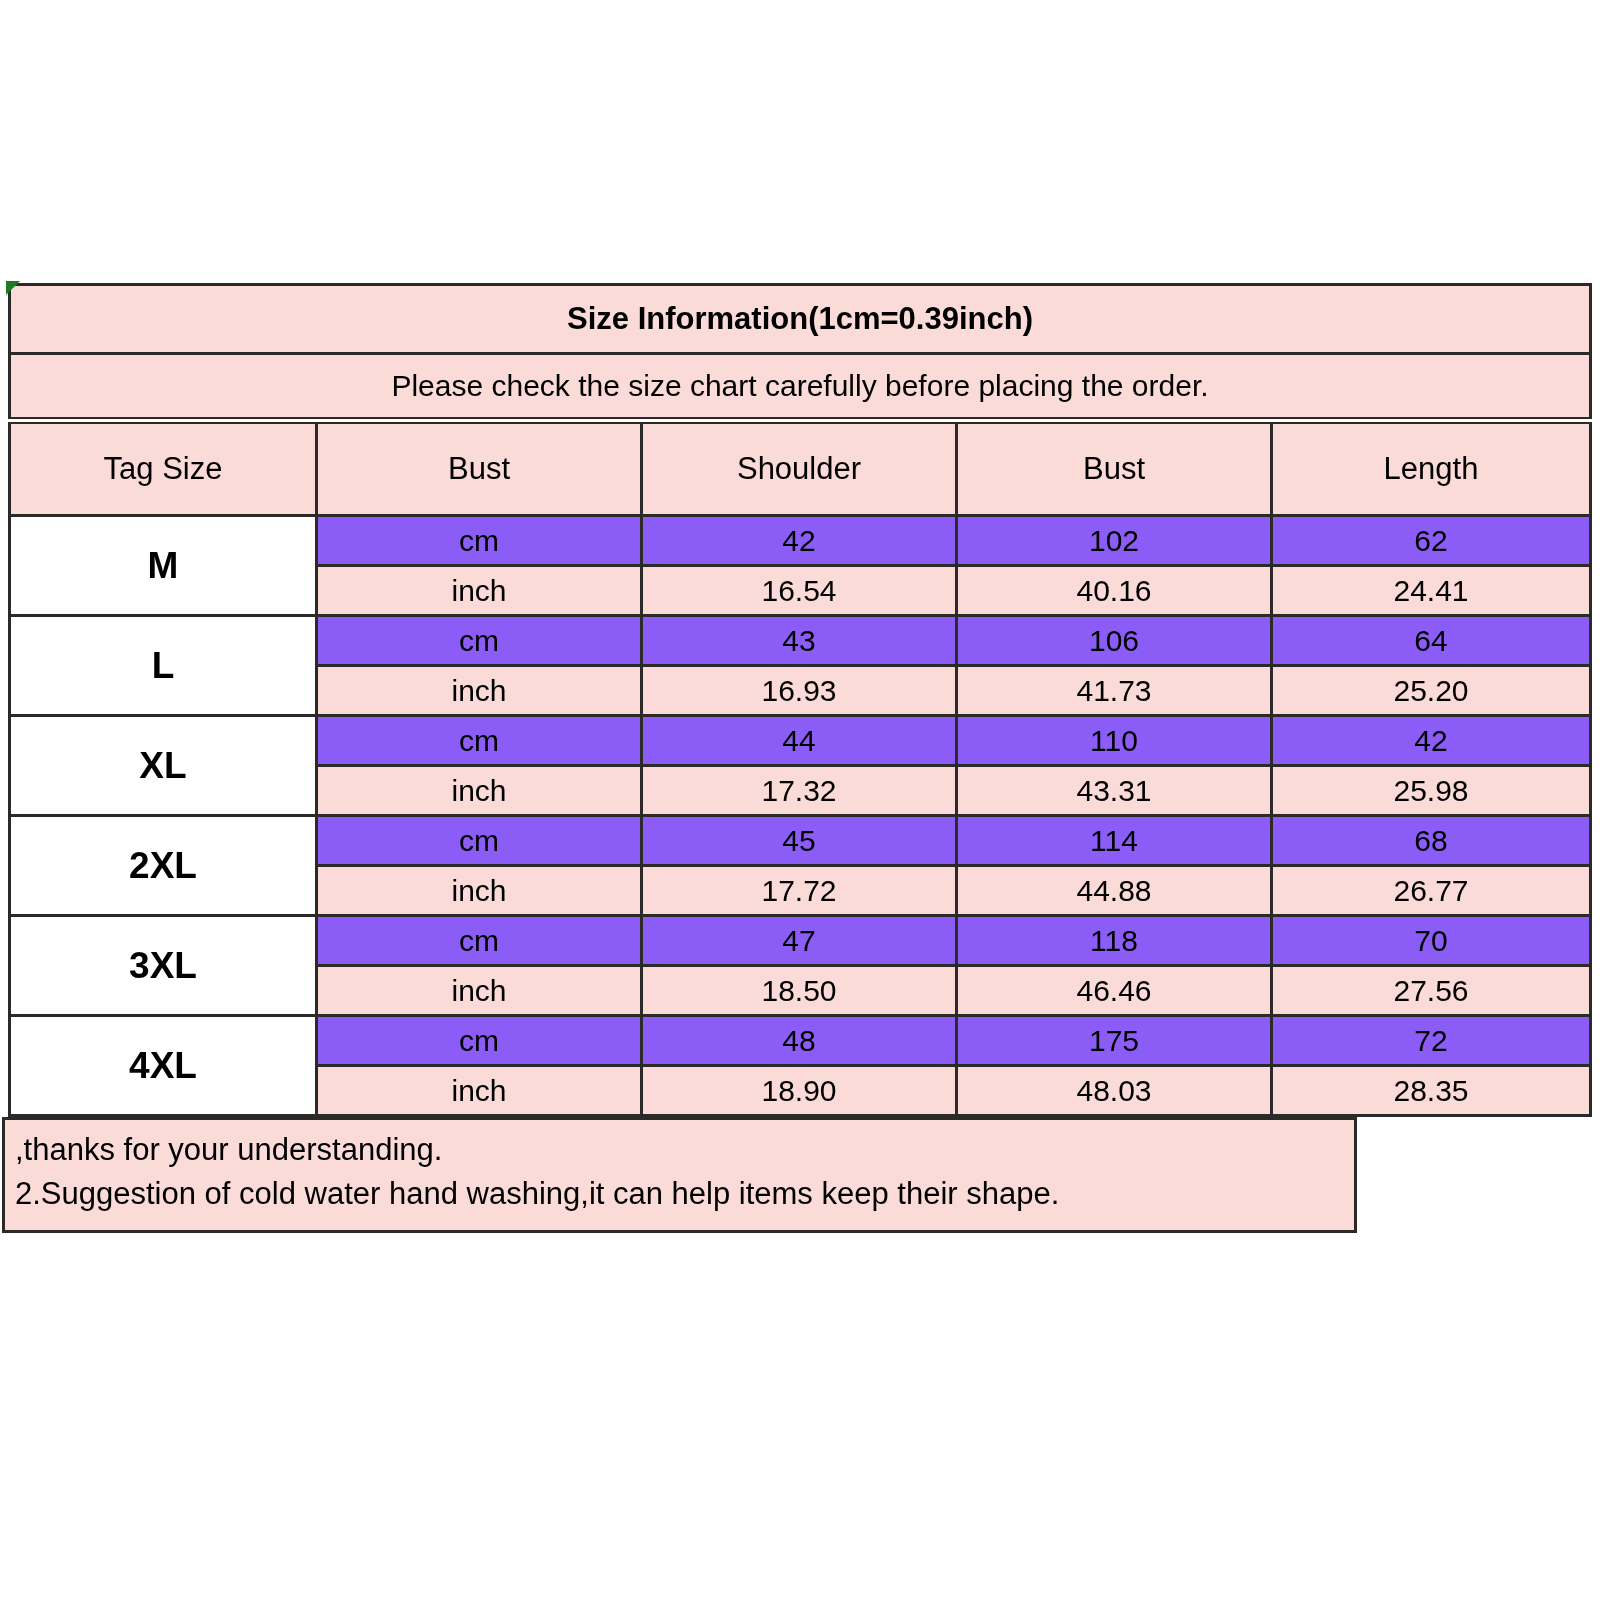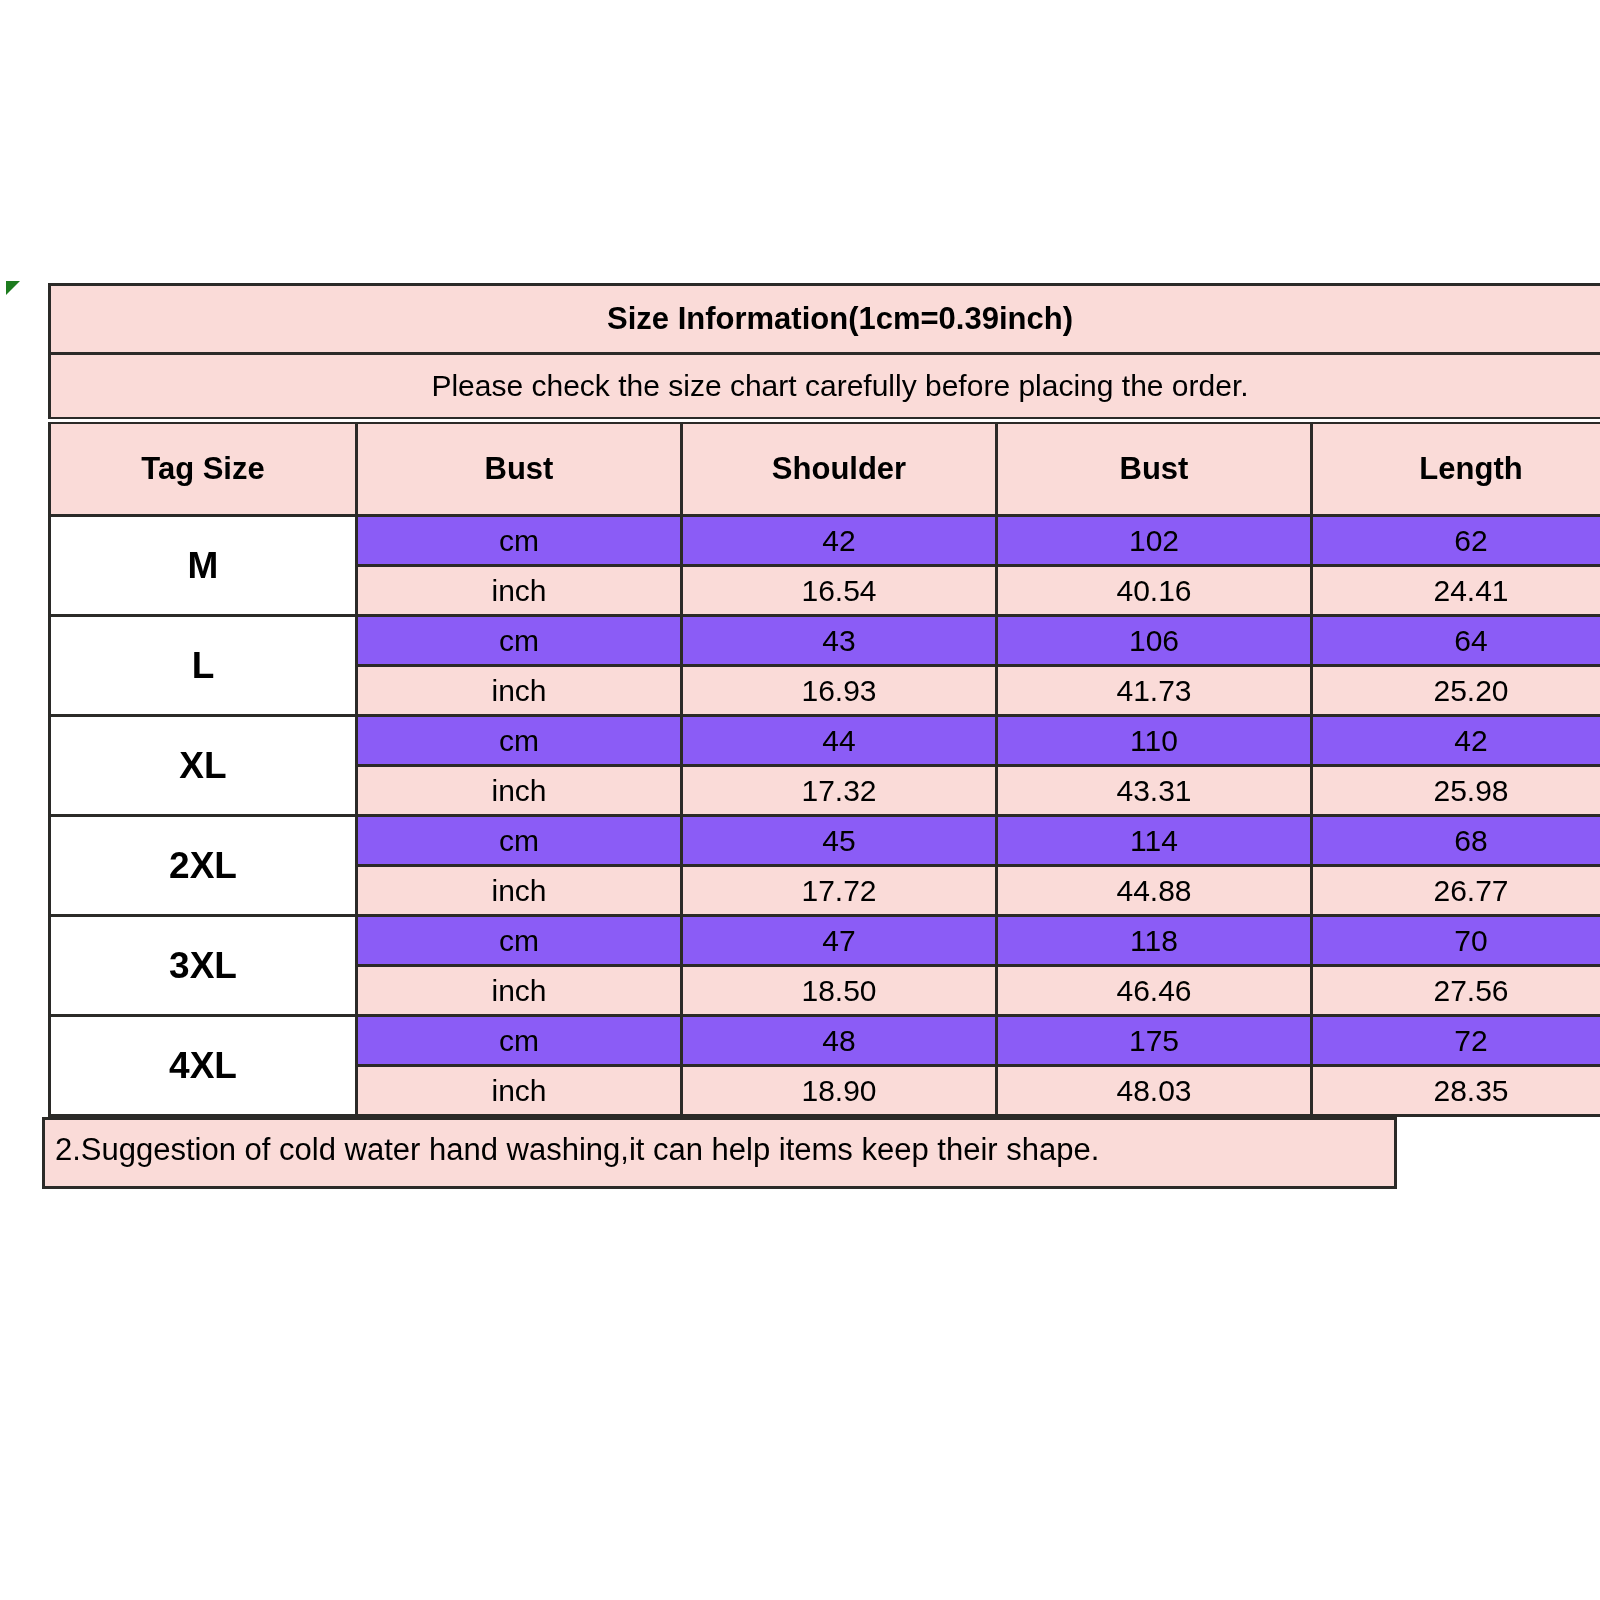--- a/index.html
+++ b/index.html
@@ -14,21 +14,20 @@
     background: #ffffff;
     font-family: "Liberation Sans", "DejaVu Sans", sans-serif;
     color: #000000;
     overflow: hidden;
   }
   .content {
     position: absolute;
     top: 283px;
     left: 0;
     width: 1359px;
-    padding-left: 40px;
   }
   table.size-table {
     border-collapse: collapse;
     table-layout: fixed;
     margin-left: 8px;
     width: 1584px;
   }
   table.size-table col.c-tag      { width: 307px; }
   table.size-table col.c-unit     { width: 325px; }
   table.size-table col.c-shoulder { width: 315px; }
@@ -49,21 +48,21 @@
   }
   .subtitle-cell {
     height: 62px;
     font-size: 30px;
     font-weight: normal;
     border-bottom: 7px double #2b2a28 !important;
   }
   th.col-header {
     height: 90px;
     font-size: 31px;
-    font-weight: bold;
+    font-weight: normal;
   }
   td.size-cell {
     font-size: 37px;
     font-weight: bold;
     background: #ffffff;
   }
   td.data-cell {
     height: 47px;
     font-size: 30px;
     font-weight: normal;
@@ -203,17 +202,18 @@
       <tr>
         <td class="data-cell pink">inch</td>
         <td class="data-cell pink">18.90</td>
         <td class="data-cell pink">48.03</td>
         <td class="data-cell pink">28.35</td>
       </tr>
     </tbody>
       </table>
 
     <div class="attention-box">
+      <div>,thanks for your understanding.</div>
       <div>2.Suggestion of cold water hand washing,it can help items keep their shape.</div>
     </div>
 
   </div>
 </div>
 
 </body></html>

